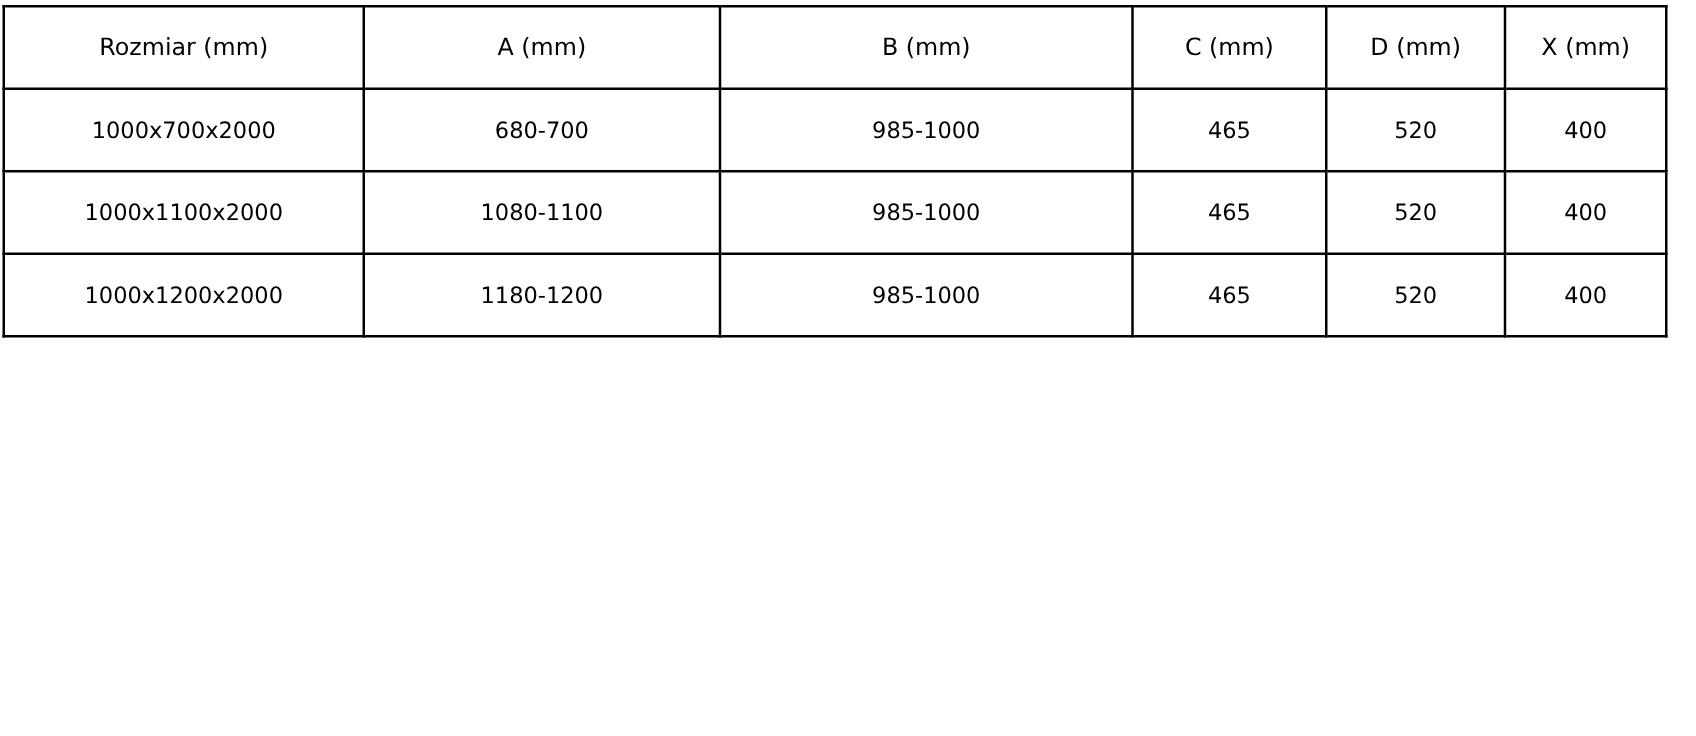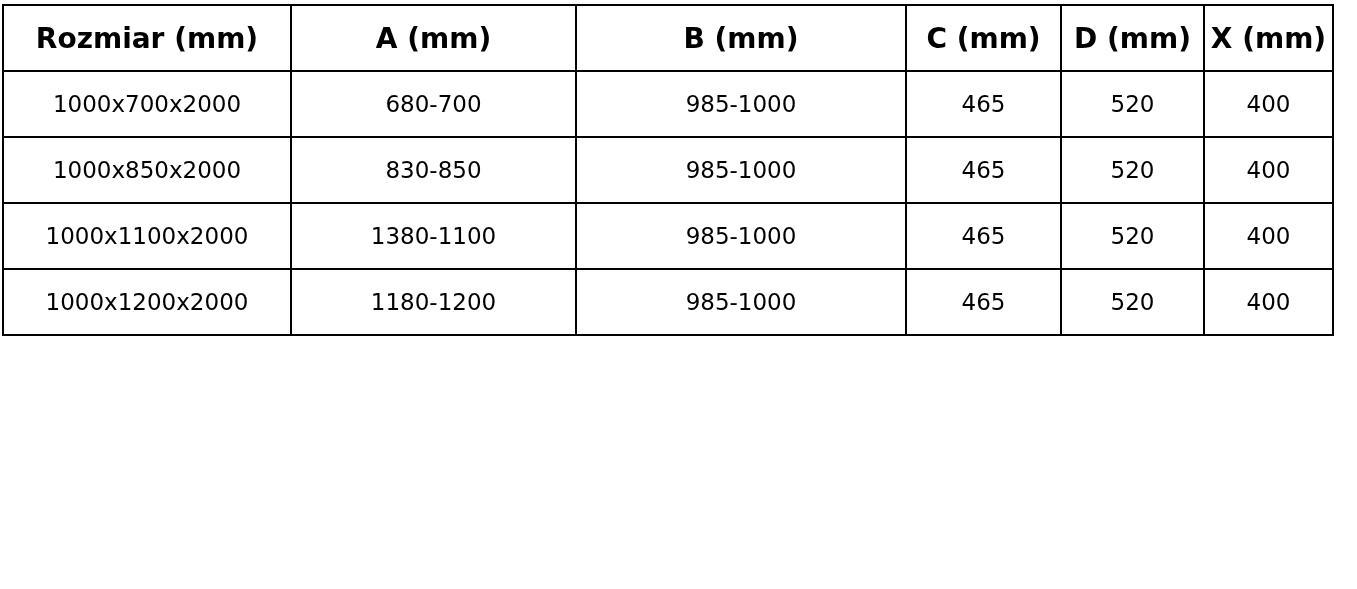--- a/index.html
+++ b/index.html
@@ -24,27 +24,27 @@
     width: 1330px;
     margin: 4px 0 0 2px;
     table-layout: fixed;
   }
   table.dim-table th,
   table.dim-table td {
     border: 2px solid #000000;
     text-align: center;
     vertical-align: middle;
     height: 64px;
-    font-size: 23px;
+    font-size: 18px;
     padding: 0 4px;
     white-space: nowrap;
   }
   table.dim-table th {
-    font-weight: bold;
-    font-size: 28px;
+    font-weight: normal;
+    font-size: 19px;
   }
   
   col.c0 { width: 288px; }
   col.c1 { width: 285px; }
   col.c2 { width: 330px; }
   col.c3 { width: 155px; }
   col.c4 { width: 143px; }
   col.c5 { width: 129px; }
 </style>
 </head>
@@ -73,30 +73,22 @@
     <tbody>
       <tr>
         <td>1000x700x2000</td>
         <td>680-700</td>
         <td>985-1000</td>
         <td>465</td>
         <td>520</td>
         <td>400</td>
       </tr>
       <tr>
-        <td>1000x850x2000</td>
-        <td>830-850</td>
-        <td>985-1000</td>
-        <td>465</td>
-        <td>520</td>
-        <td>400</td>
-      </tr>
-      <tr>
         <td>1000x1100x2000</td>
-        <td>1380-1100</td>
+        <td>1080-1100</td>
         <td>985-1000</td>
         <td>465</td>
         <td>520</td>
         <td>400</td>
       </tr>
       <tr>
         <td>1000x1200x2000</td>
         <td>1180-1200</td>
         <td>985-1000</td>
         <td>465</td>

